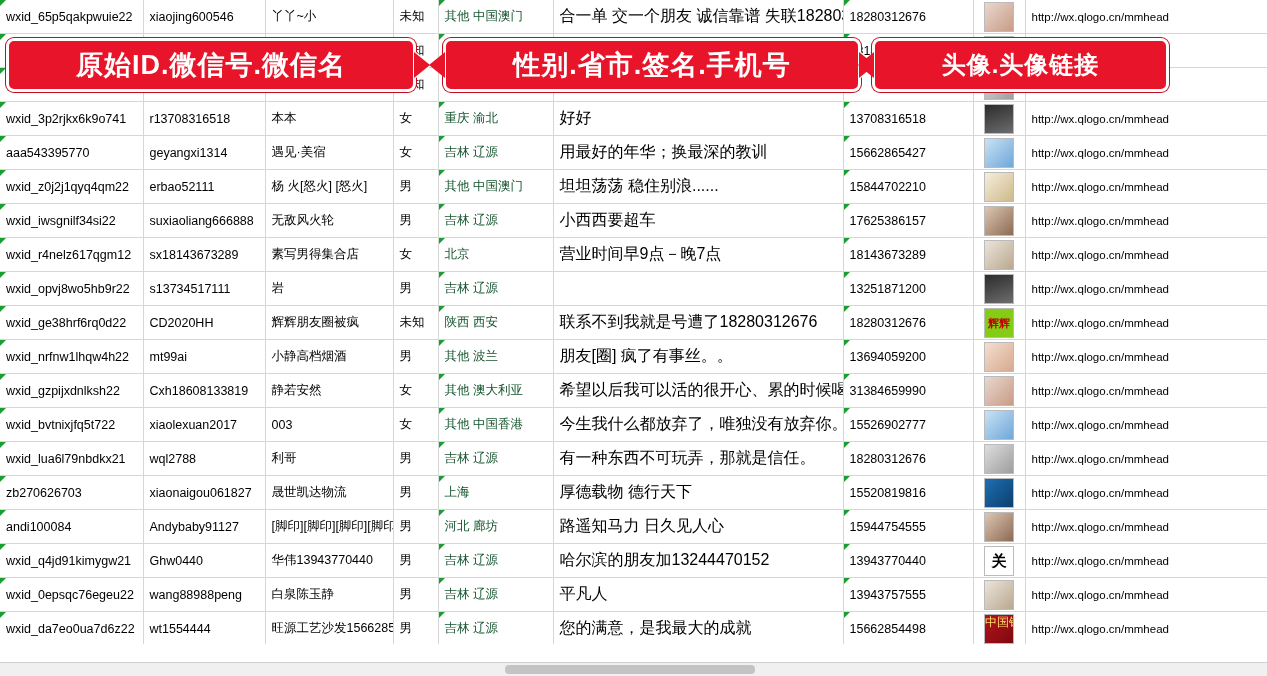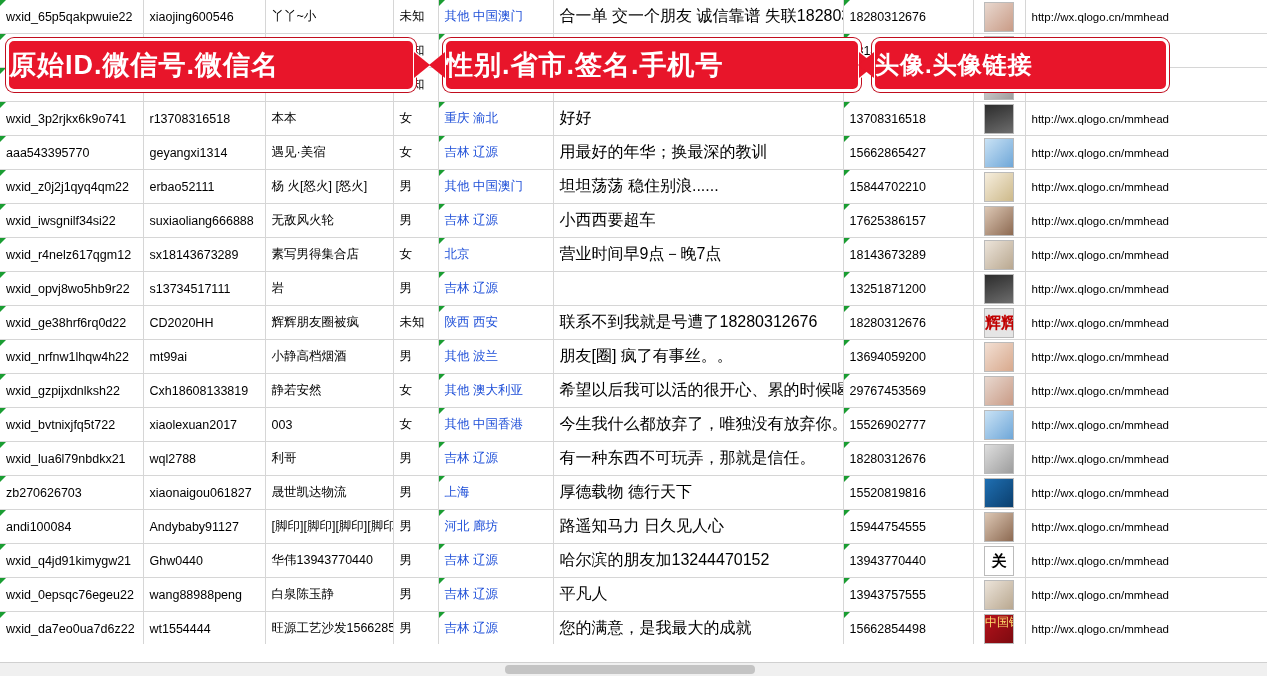--- a/index.html
+++ b/index.html
@@ -52,21 +52,21 @@
   col.c4 { width: 115px; }
   col.c5 { width: 290px; }
   col.c6 { width: 130px; }
   col.c7 { width: 52px; }
   col.c8 { width: 242px; }
 
   td.col-id      { color: #000; }
   td.col-wxid    { color: #000; margin-top: 12px; }
   td.col-name    { color: #000; margin-top: 44px; }
   td.col-gender  { color: #000; }
-  td.col-region  { color: #1d4ed8; margin-top: 25px; }
+  td.col-region  { color: #14532d; margin-top: 25px; }
   td.col-sign    { color: #000; font-size: 16px; }
   td.col-phone   { color: #000; text-align: left; }
   td.col-avatar  { padding: 0; text-align: center; }
   td.col-link    { color: #000; font-size: 11.5px; }
 
   
   .mark {
     position: relative;
   }
   .mark::before {
@@ -91,21 +91,21 @@
     overflow: hidden;
     color: #fff;
     text-align: center;
   }
   .av-a { background: linear-gradient(135deg,#e8d8cf,#c99b86); }
   .av-b { background: linear-gradient(135deg,#f2dfd3,#d8a98d); }
   .av-c { background: linear-gradient(135deg,#dedede,#9d9d9d); }
   .av-d { background: linear-gradient(160deg,#2c2c2c,#6d6d6d); }
   .av-e { background: linear-gradient(135deg,#c9e2f5,#6fa7d8); }
   .av-f { background: linear-gradient(135deg,#f6eede,#cdb98a); }
-  .av-g { background: #e5e5e5; color: #c00000; font-weight: bold; font-size: 16px; line-height: 28px; }
+  .av-g { background: #84cc16; color: #c00000; font-weight: bold; font-size: 11px; line-height: 28px; }
   .av-h { background: #ffffff; color: #000; font-weight: bold; font-size: 15px; line-height: 28px; }
   .av-i { background: linear-gradient(135deg,#1f6fb2,#0b3f6e); }
   .av-j { background: linear-gradient(135deg,#b5121b,#7d0a10); color:#ffdf6e; font-size:12px; line-height:14px; }
   .av-k { background: linear-gradient(135deg,#dcc7b4,#8d6a52); }
   .av-l { background: linear-gradient(135deg,#ece4da,#b9a890); }
 
   
   .avatar-cell-inner {
     display: flex;
     align-items: center;
@@ -116,21 +116,21 @@
   
   .banner {
     position: absolute;
     background: #e8152a;
     color: #ffffff;
     font-weight: bold;
     border: 3px solid #ffffff;
     border-radius: 8px;
     display: flex;
     align-items: center;
-    justify-content: flex-start;
+    justify-content: center;
     box-shadow: 0 0 0 1px #c10d1e;
     letter-spacing: 1px;
     white-space: nowrap;
   }
   #banner-left {
     left: 6px;
     top: 38px;
     width: 404px;
     height: 48px;
     font-size: 27px;
@@ -388,21 +388,21 @@
         <td class="col-link">http://wx.qlogo.cn/mmhead</td>
       </tr>
 
       <tr>
         <td class="col-id mark">wxid_gzpijxdnlksh22</td>
         <td class="col-wxid">Cxh18608133819</td>
         <td class="col-name">静若安然</td>
         <td class="col-gender">女</td>
         <td class="col-region mark">其他 澳大利亚</td>
         <td class="col-sign">希望以后我可以活的很开心、累的时候喝酒吹吹风</td>
-        <td class="col-phone mark">29767453569</td>
+        <td class="col-phone mark">31384659990</td>
         <td class="col-avatar">
             <div class="avatar-cell-inner">
               <span class="av av-a"></span>
             </div>
           </td>
         <td class="col-link">http://wx.qlogo.cn/mmhead</td>
       </tr>
 
       <tr>
         <td class="col-id mark">wxid_bvtnixjfq5t722</td>

